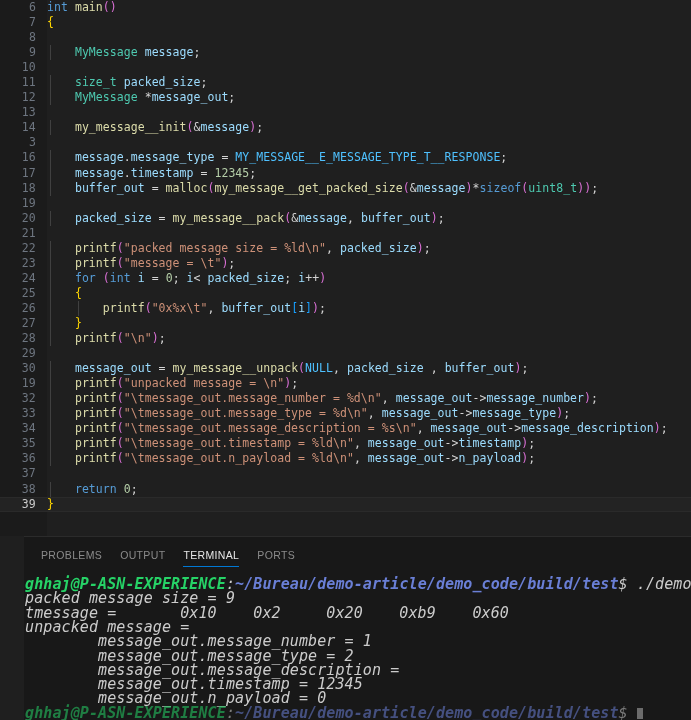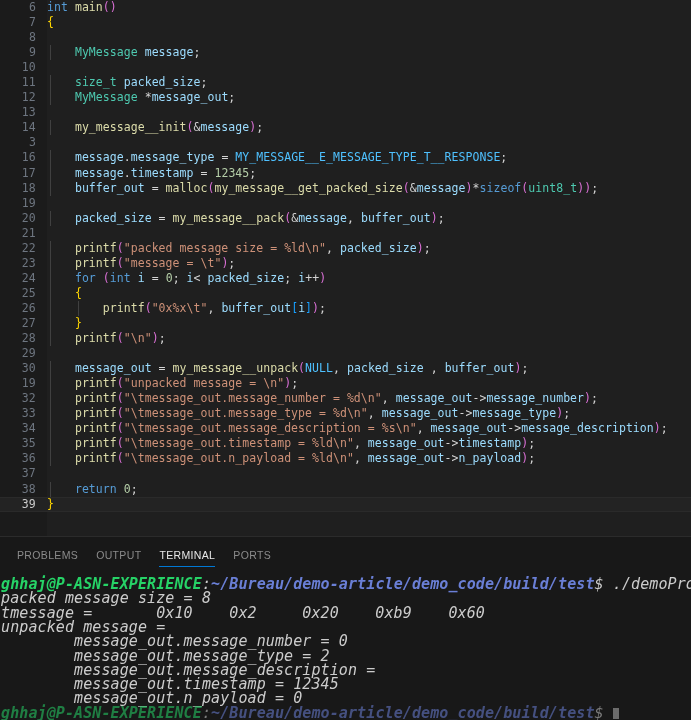--- a/index.html
+++ b/index.html
@@ -89,20 +89,21 @@
   .t-brace { color: #ffd700; }
   .t-op    { color: #d4d4d4; }
 
   
   #panel {
     flex: 1;
     background: #e5e5e5;
     display: flex;
     flex-direction: column;
     border-top: 1px solid #2b2b2b;
+    margin-left: 24px;
   }
   #panel-tabs {
     height: 35px;
     min-height: 35px;
     display: flex;
     align-items: center;
     padding-left: 8px;
     background: #181818;
     gap: 0px;
   }
@@ -207,24 +208,24 @@
         <div class="ptab">OUTPUT</div>
         <div class="ptab active">TERMINAL</div>
         <div class="ptab">PORTS</div>
       </div>
 
     <div id="terminal">
 
       <div class="tline"><span class="c-user">ghhaj@P-ASN-EXPERIENCE</span><span class="c-plain">:</span><span class="c-path">~/Bureau/demo-article/demo_code/build/test</span><span class="c-plain">$</span><span class="c-plain"> </span><span class="c-plain">./demoProtobuf-test</span></div>
 
       <div id="term-output">
-          <div class="tline">packed message size = 8</div>
+          <div class="tline">packed message size = 9</div>
           <div class="tline">tmessage =       0x10    0x2     0x20    0xb9    0x60</div>
           <div class="tline">unpacked message = </div>
-          <div class="tline">        message_out.message_number = 0</div>
+          <div class="tline">        message_out.message_number = 1</div>
           <div class="tline">        message_out.message_type = 2</div>
           <div class="tline">        message_out.message_description = </div>
           <div class="tline">        message_out.timestamp = 12345</div>
           <div class="tline">        message_out.n_payload = 0</div>
         </div>
 
       <div class="tline faint"><span class="c-user">ghhaj@P-ASN-EXPERIENCE</span><span class="c-plain">:</span><span class="c-path">~/Bureau/demo-article/demo_code/build/test</span><span class="c-plain">$</span><span class="c-plain"> </span><span class="cursor-block"></span></div>
 
     </div>
   </div>

